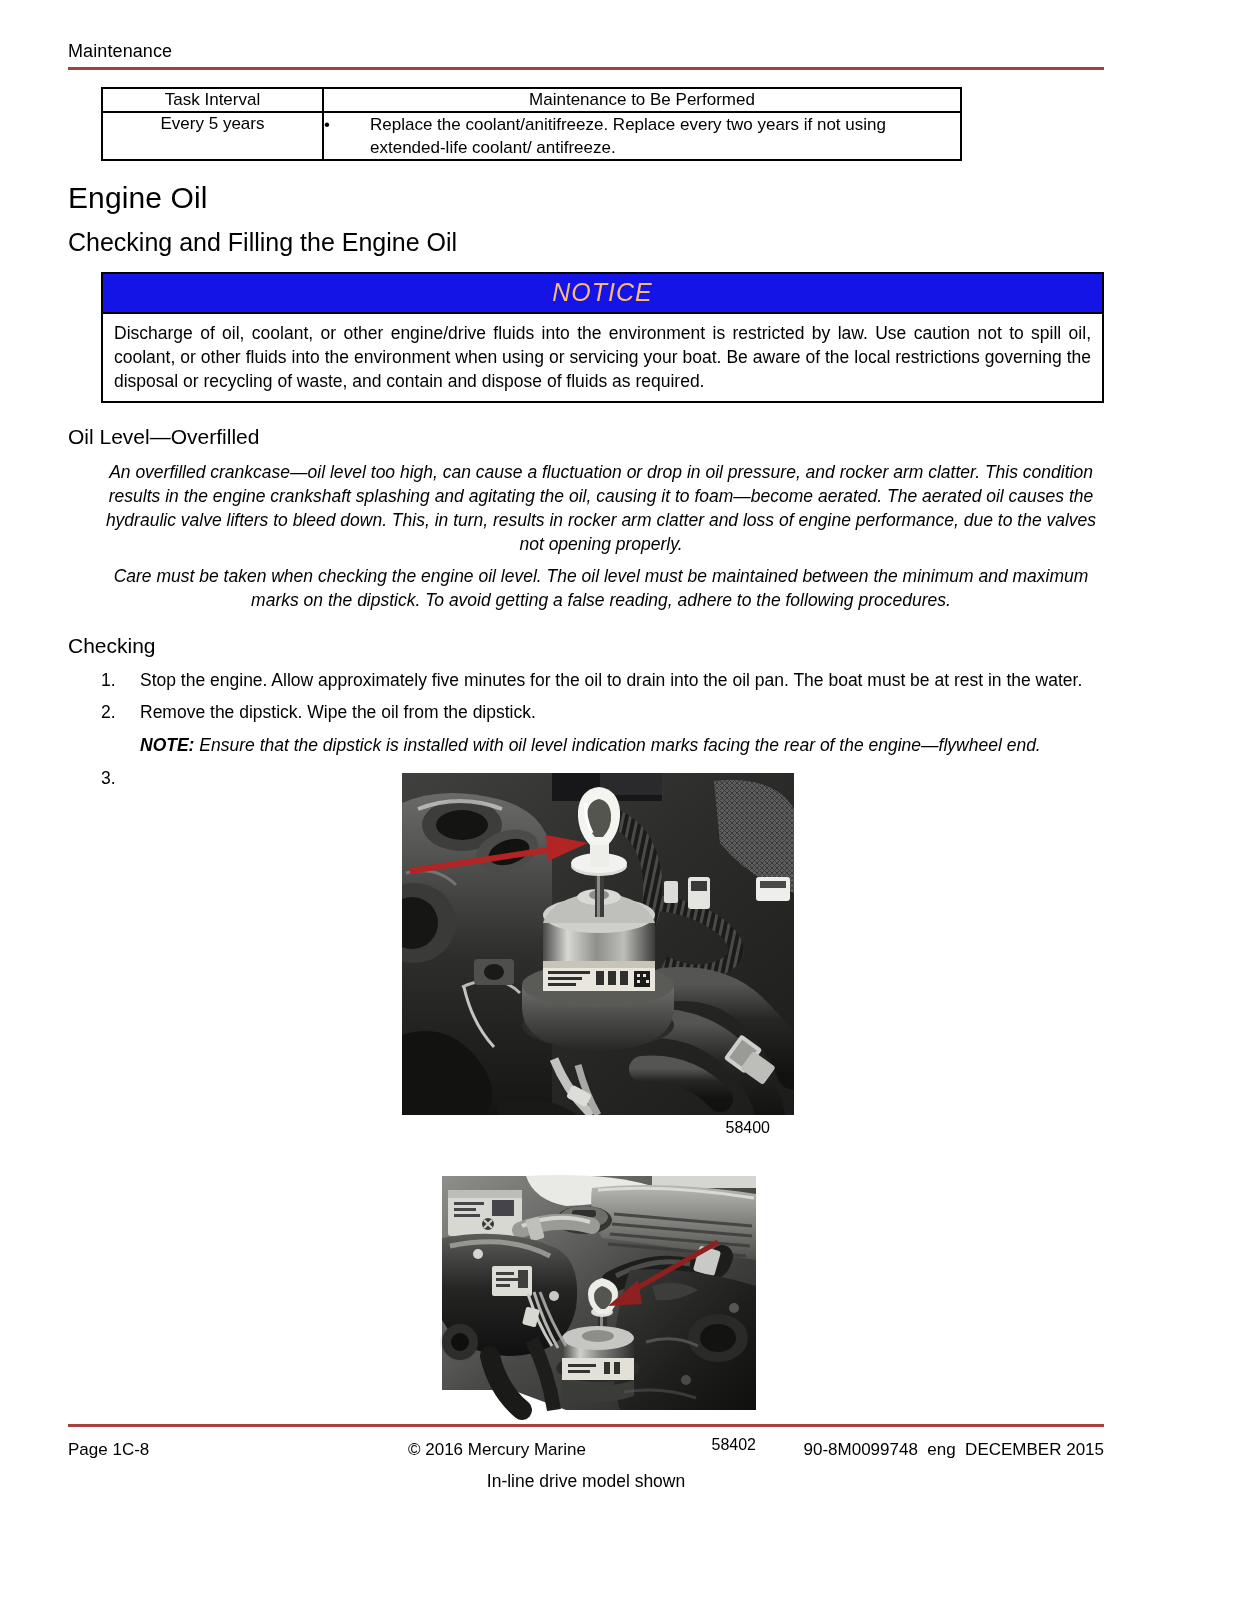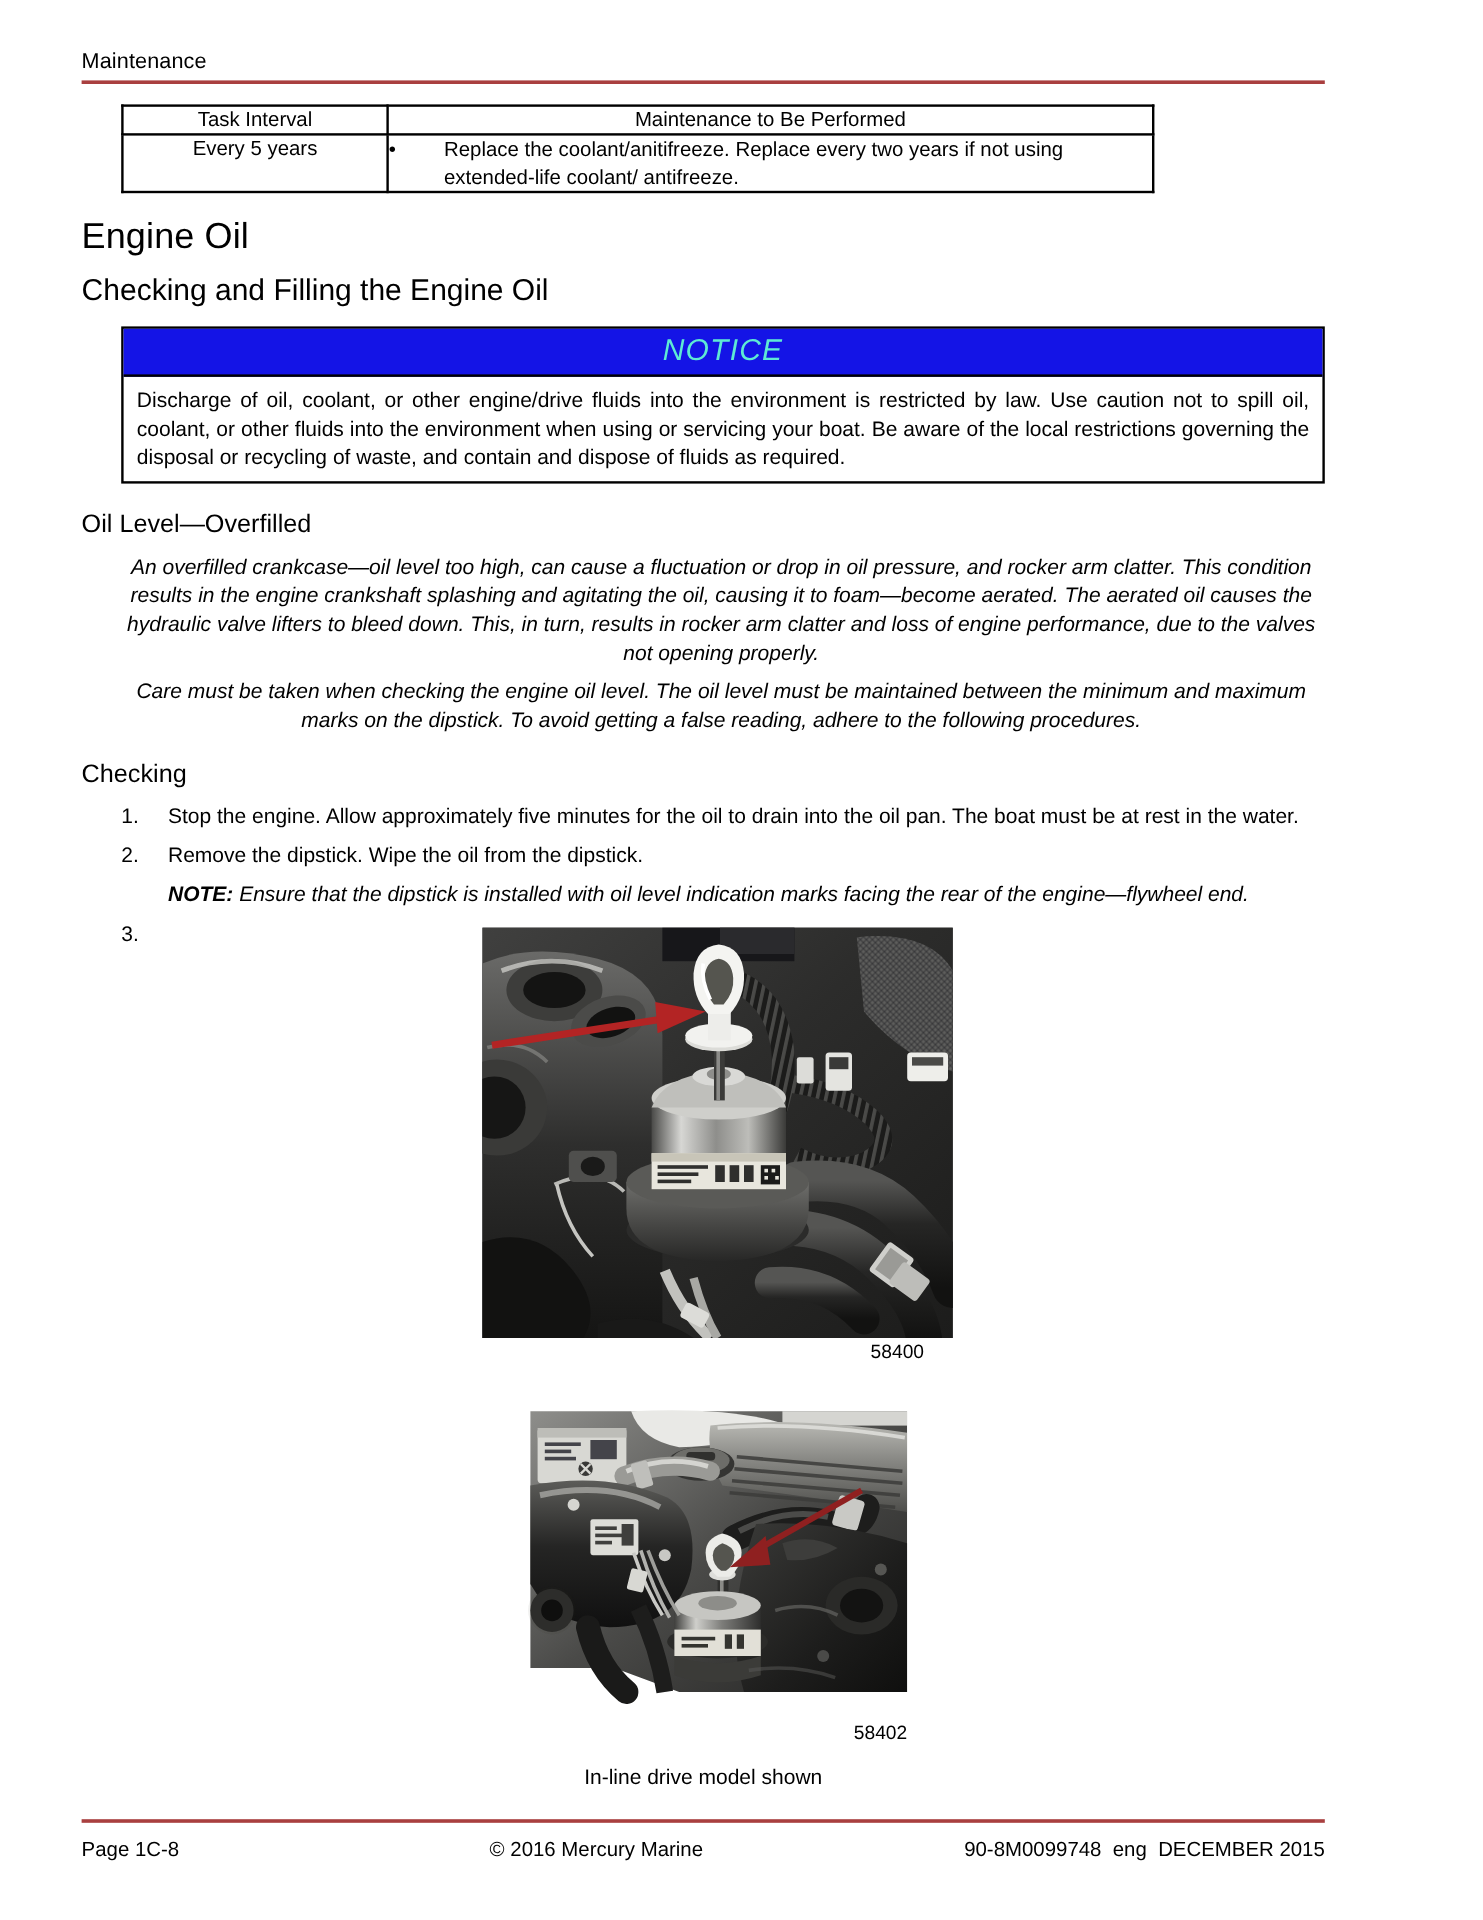--- a/index.html
+++ b/index.html
@@ -110,21 +110,21 @@
 
   
   .notice {
     margin: 15px 0 0 33px;
     width: 1003px;
     border: 2px solid #000;
     box-sizing: border-box;
   }
   .notice-bar {
     background: #1414e6;
-    color: #5eead4;
+    color: #fdba74;
     text-align: center;
     font-style: italic;
     font-size: 25px;
     line-height: 29px;
     padding: 4px 0 5px 0;
     border-bottom: 2px solid #000;
     letter-spacing: 1px;
   }
   .notice-body {
     font-size: 17.5px;
@@ -199,21 +199,21 @@
   
   .photo {
     display: block;
     background: #2b2b2b;
   }
 
   
   .footer {
     position: absolute;
     left: 68px;
-    top: 1516px;
+    top: 1424px;
     width: 1036px;
   }
   .foot-rule {
     height: 3px;
     background: #a93f3f;
     width: 1036px;
   }
   .foot-row {
     display: flex;
     align-items: baseline;

